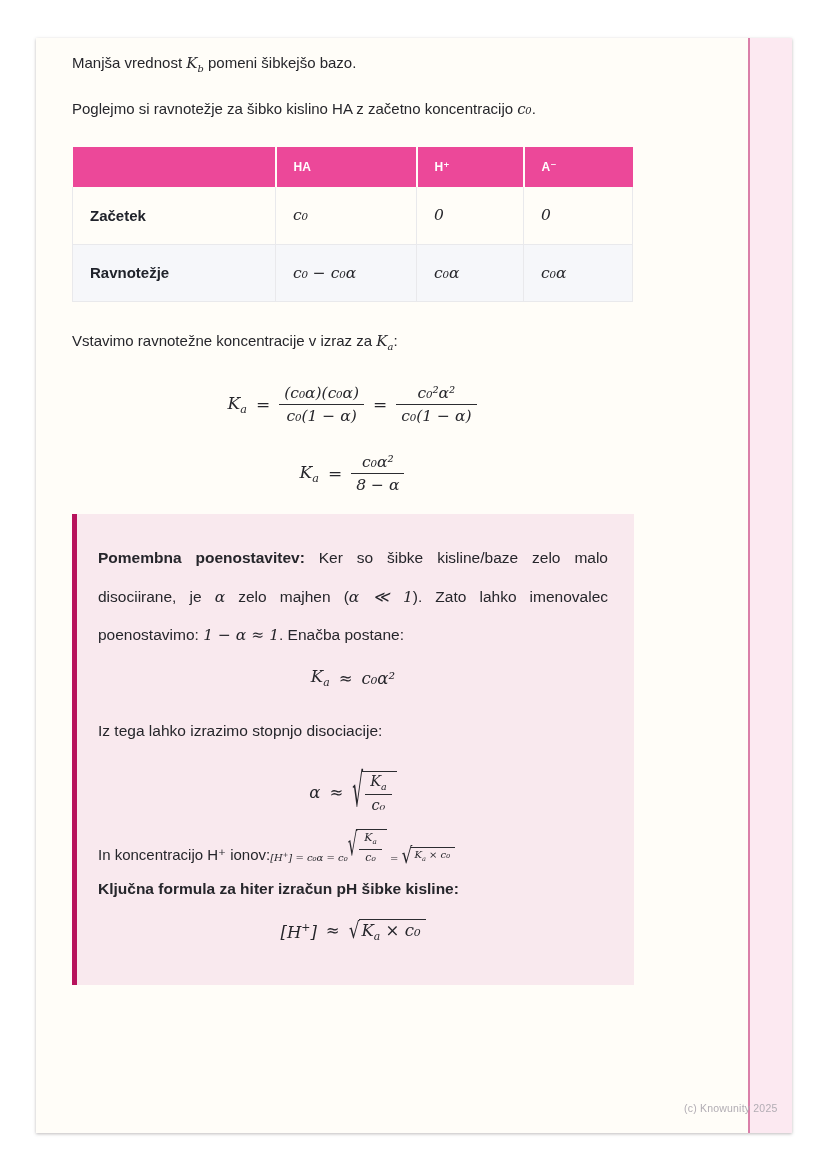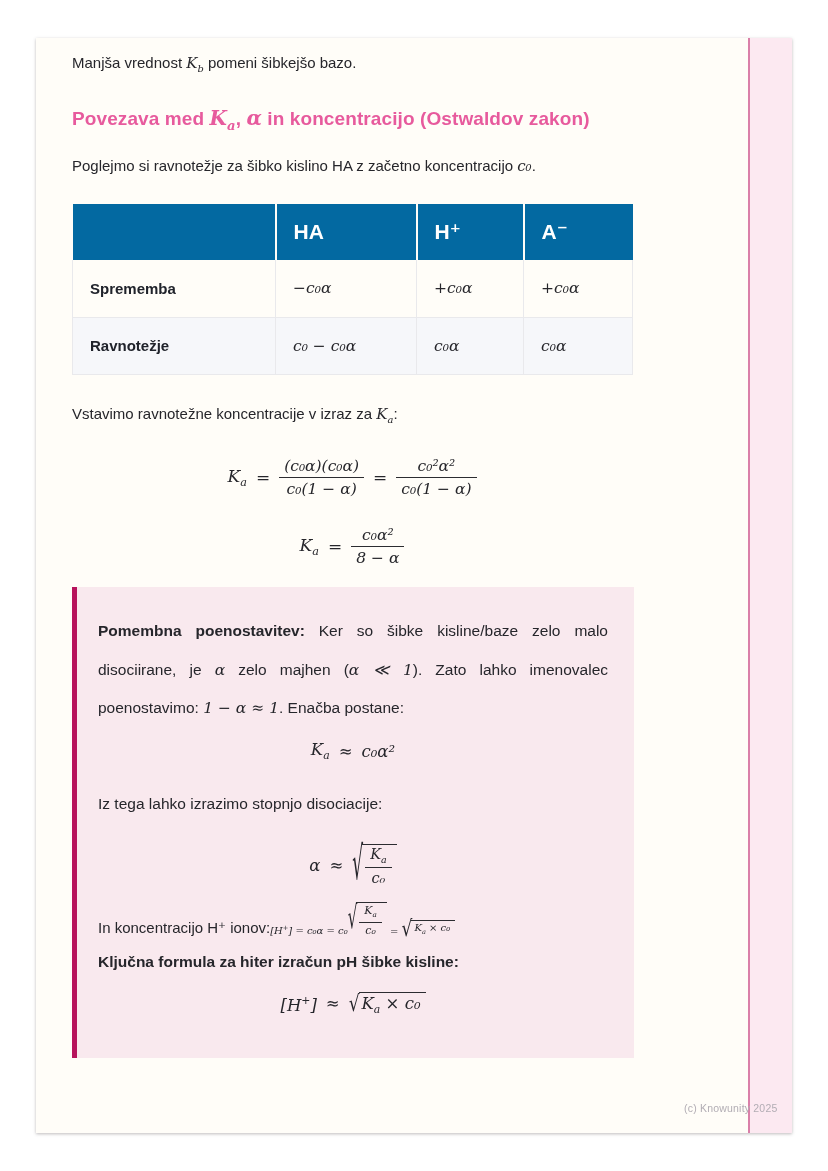--- a/index.html
+++ b/index.html
@@ -25,22 +25,22 @@
   .upright { font-style:normal; }
 
   h2.heading {
     margin-top:30px; font-size:19px; font-weight:bold; color:#e75a9d; letter-spacing:.1px;
   }
   h2.heading .math { font-size:20px; font-weight:600; }
   .lede { margin-top:22px; }
 
   table.ice { margin-top:26px; width:560px; border-collapse:collapse; table-layout:fixed; }
   table.ice th {
-    background:#0369a1; color:#ffffff; font-size:21px; font-weight:600; text-align:left;
-    height:56px; padding-left:17px; border-right:2px solid #fffdf8;
+    background:#ec4899; color:#ffffff; font-size:12px; font-weight:600; text-align:left;
+    height:40px; padding-left:17px; border-right:2px solid #fffdf8;
   }
   table.ice th:last-child { border-right:none; }
   table.ice td {
     height:57px; padding-left:17px; font-size:15px; text-align:left; vertical-align:middle;
     border:1px solid #e9e9ec; border-top:none;
   }
   table.ice td.rowlabel { font-weight:bold; color:#20232b; }
   table.ice td.val { font-family:"DejaVu Serif","Liberation Serif",serif; font-style:italic; font-size:15.5px; }
   table.ice tbody tr:nth-child(2) { background:#f6f7fa; }
 
@@ -90,45 +90,44 @@
 </head>
 <body>
 
 <div class="page">
   <div class="side-strip"></div>
 
   <div class="content">
 
     <p class="body-line intro"><span>Manjša vrednost </span><span class="math"><span>K</span><sub>b</sub></span><span> pomeni šibkejšo bazo.</span></p>
 
-    <h2 class="heading"><span>Povezava med </span><span class="math"><span>K</span><sub>a</sub></span><span>, </span><span class="math">α</span><span> in koncentracijo (Ostwaldov zakon)</span></h2>
 
     <p class="body-line lede"><span>Poglejmo si ravnotežje za šibko kislino HA z začetno koncentracijo </span><span class="math">c₀</span><span>.</span></p>
 
     <table class="ice">
       <colgroup>
           <col style="width:203px">
           <col style="width:141px">
           <col style="width:107px">
           <col style="width:109px">
         </colgroup>
       <thead>
         <tr>
           <th></th>
           <th>HA</th>
           <th>H⁺</th>
           <th>A⁻</th>
         </tr>
       </thead>
       <tbody>
         <tr>
-          <td class="rowlabel">Sprememba</td>
-          <td class="val">−c₀α</td>
-          <td class="val">+c₀α</td>
-          <td class="val">+c₀α</td>
+          <td class="rowlabel">Začetek</td>
+          <td class="val">c₀</td>
+          <td class="val">0</td>
+          <td class="val">0</td>
         </tr>
         <tr>
           <td class="rowlabel">Ravnotežje</td>
           <td class="val">c₀ − c₀α</td>
           <td class="val">c₀α</td>
           <td class="val">c₀α</td>
         </tr>
       </tbody>
     </table>
 

